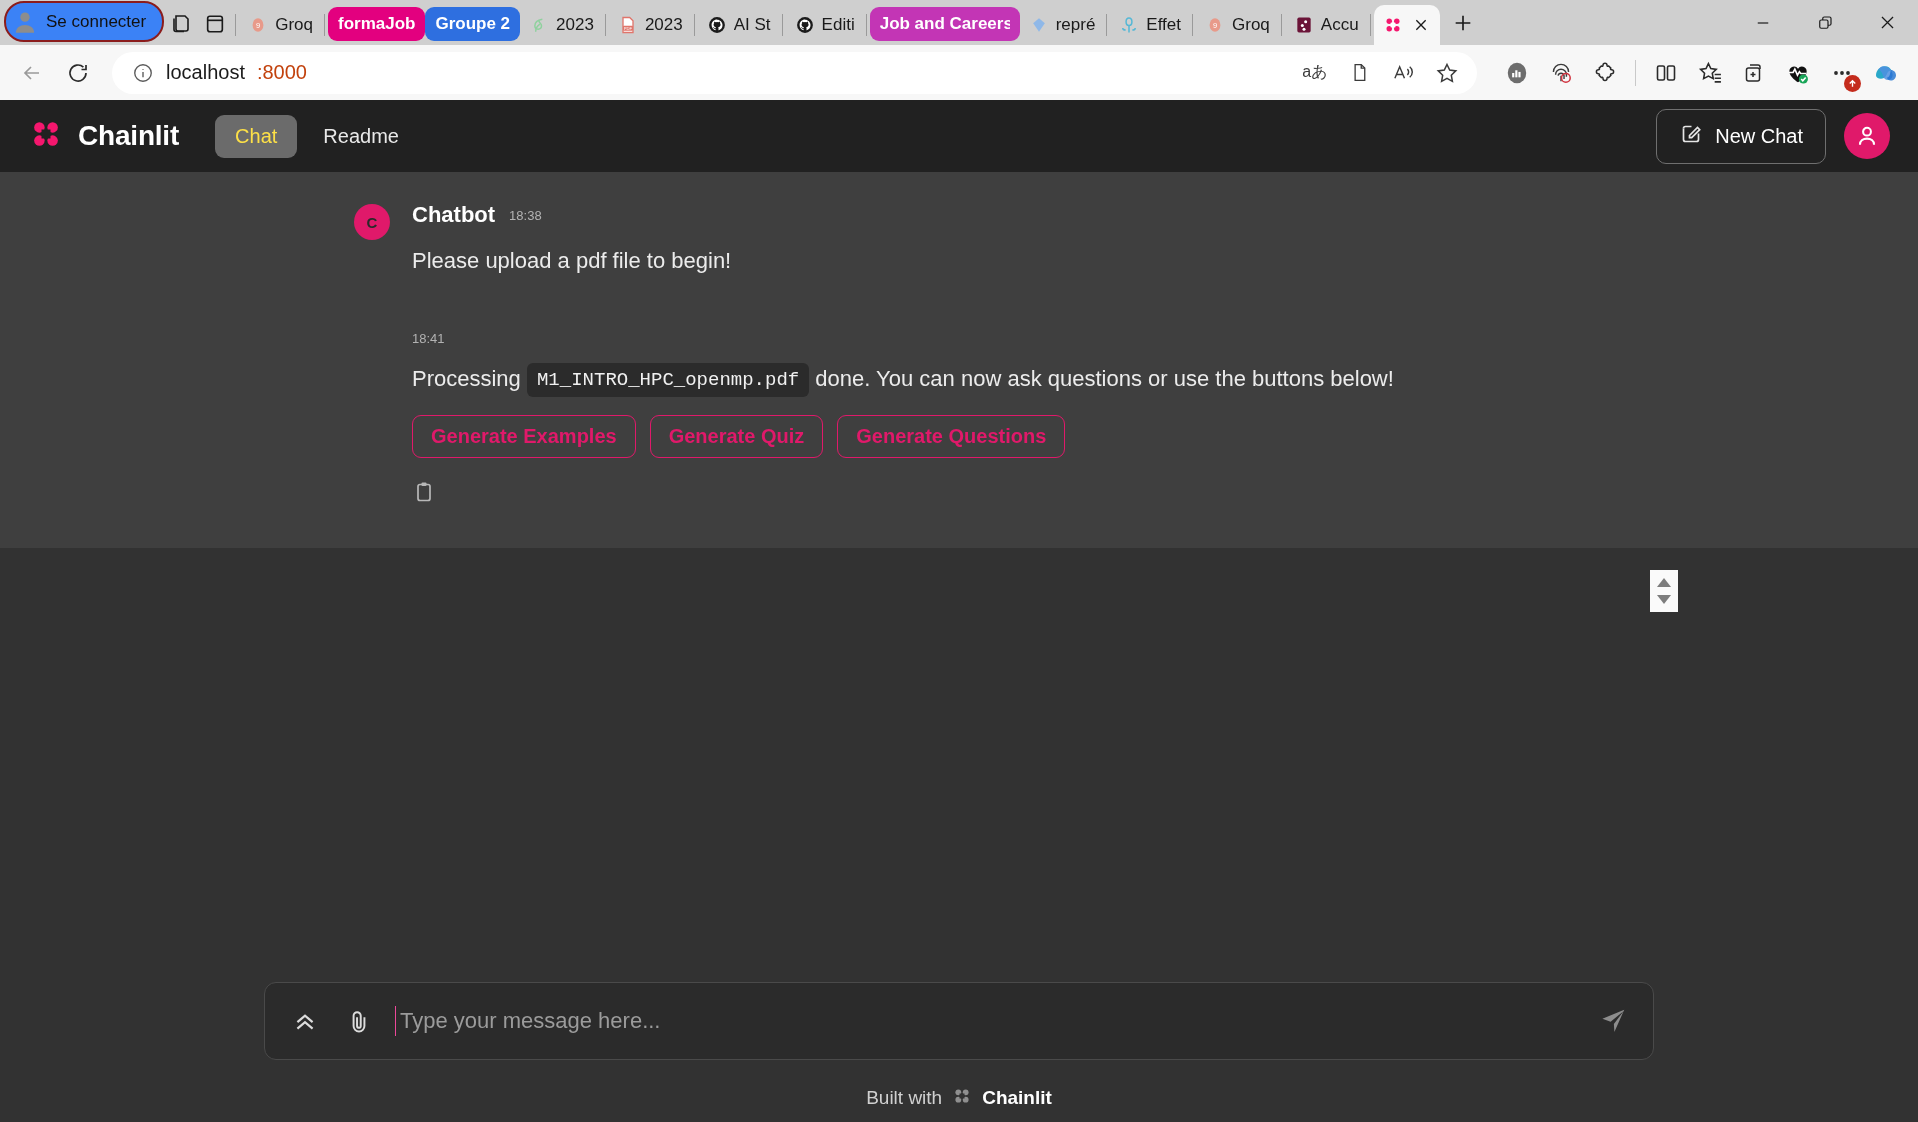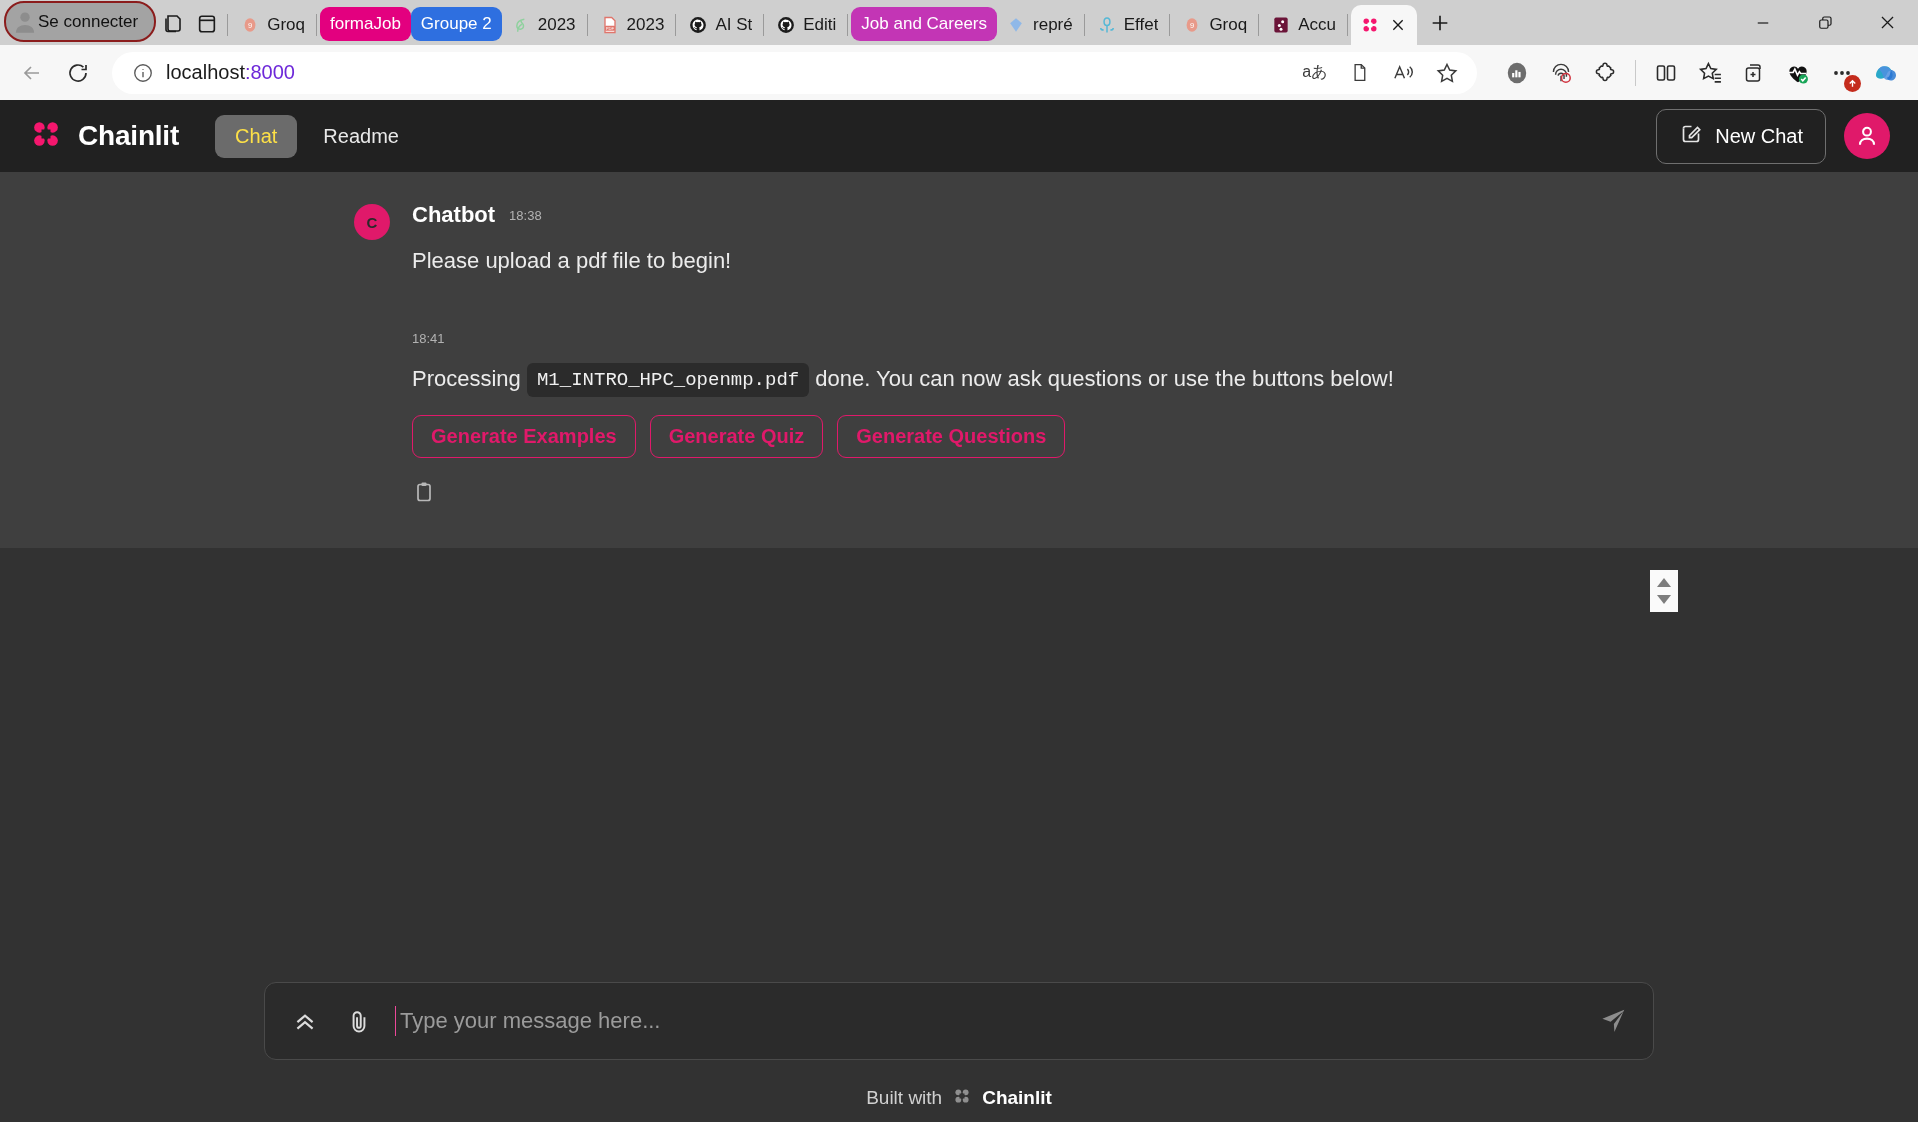--- a/index.html
+++ b/index.html
@@ -16,29 +16,29 @@
   .tabstrip {
     height: 45px; background: #cfcfcf; display: flex; align-items: flex-end;
     flex: 0 0 45px; position: relative; padding-left: 4px;
   }
   .tab {
     height: 40px; display: flex; align-items: center; gap: 6px;
     padding: 0 8px; font-size: 17px; color: #1a1a1a; position: relative;
     white-space: nowrap; overflow: hidden; max-width: 150px; flex: 0 0 auto;
     border-radius: 8px 8px 0 0;
   }
-  .tab.pill { border-radius: 9px; height: 34px; margin-bottom: 4px; color:#fff; padding: 0 10px; font-weight: 400; }
+  .tab.pill { border-radius: 9px; height: 34px; margin-bottom: 4px; color:#fff; padding: 0 10px; font-weight: 700; }
   .tab.active { background: #f7f7f7; border-radius: 10px 10px 0 0; max-width: 130px; }
   .tab-sep { width: 1px; height: 22px; background: #9a9a9a; margin: 0 3px 9px 3px; flex: 0 0 auto; }
   .tabfav { width: 22px; height: 22px; flex: 0 0 22px; display:flex; align-items:center; justify-content:center; }
   .tab-label { overflow: hidden; text-overflow: clip; }
 
   .signin-pill {
-    display:flex; align-items:center; height:41px; margin-bottom:3px;
-    border:2px solid #8b1c1c; border-radius:20px; padding: 0 16px 0 6px; background: #a3a3a3;
+    display:flex; align-items:center; gap:8px; height:41px; margin-bottom:3px;
+    border:2px solid #8b1c1c; border-radius:20px; padding: 0 16px 0 6px; background: #3b82f6;
   }
   .signin-pill .av { width:26px; height:26px; }
   .signin-pill span { font-size:17px; color:#111; }
 
   .chromeicon { width: 34px; height: 34px; display:flex; align-items:center; justify-content:center; margin-bottom: 4px; flex:0 0 auto;}
 
   .winbtns { margin-left:auto; display:flex; align-items:center; height:45px; }
   .winbtn { width: 62px; height: 45px; display:flex; align-items:center; justify-content:center; }
 
   .newtab { width: 46px; height: 38px; display:flex; align-items:center; justify-content:center; margin-bottom:3px;}
@@ -46,21 +46,21 @@
   .navbar {
     height: 55px; flex: 0 0 55px; background: #f7f7f7; display:flex; align-items:center;
     padding: 0 12px; gap: 6px;
   }
   .navbtn { width: 40px; height: 40px; display:flex; align-items:center; justify-content:center; border-radius: 6px; }
   .omnibox {
     flex: 1 1 auto; height: 42px; background: #ffffff; border-radius: 21px;
     display:flex; align-items:center; padding: 0 10px 0 16px; margin: 0 8px; gap: 8px;
   }
   .omnibox .url { flex:1 1 auto; font-size: 20px; color: #1b1b1b; }
-  .omnibox .url .port { color: #6d28d9; }
+  .omnibox .url .port { color: #c2410c; margin-left: 12px; }
   .omni-actions { display:flex; align-items:center; gap: 4px; }
   .omni-actions .navbtn { width: 40px; height: 36px; }
   .toolbar-right { display:flex; align-items:center; gap: 4px; padding-left: 6px; }
   .vsep { width:1px; height:26px; background:#c9c9c9; margin: 0 6px; }
 
   
   .app { flex: 1 1 auto; background: #212121; display:flex; flex-direction: column; position: relative; }
 
   .cl-header {
     height: 72px; flex: 0 0 72px; background: #212121; display:flex; align-items:center;

